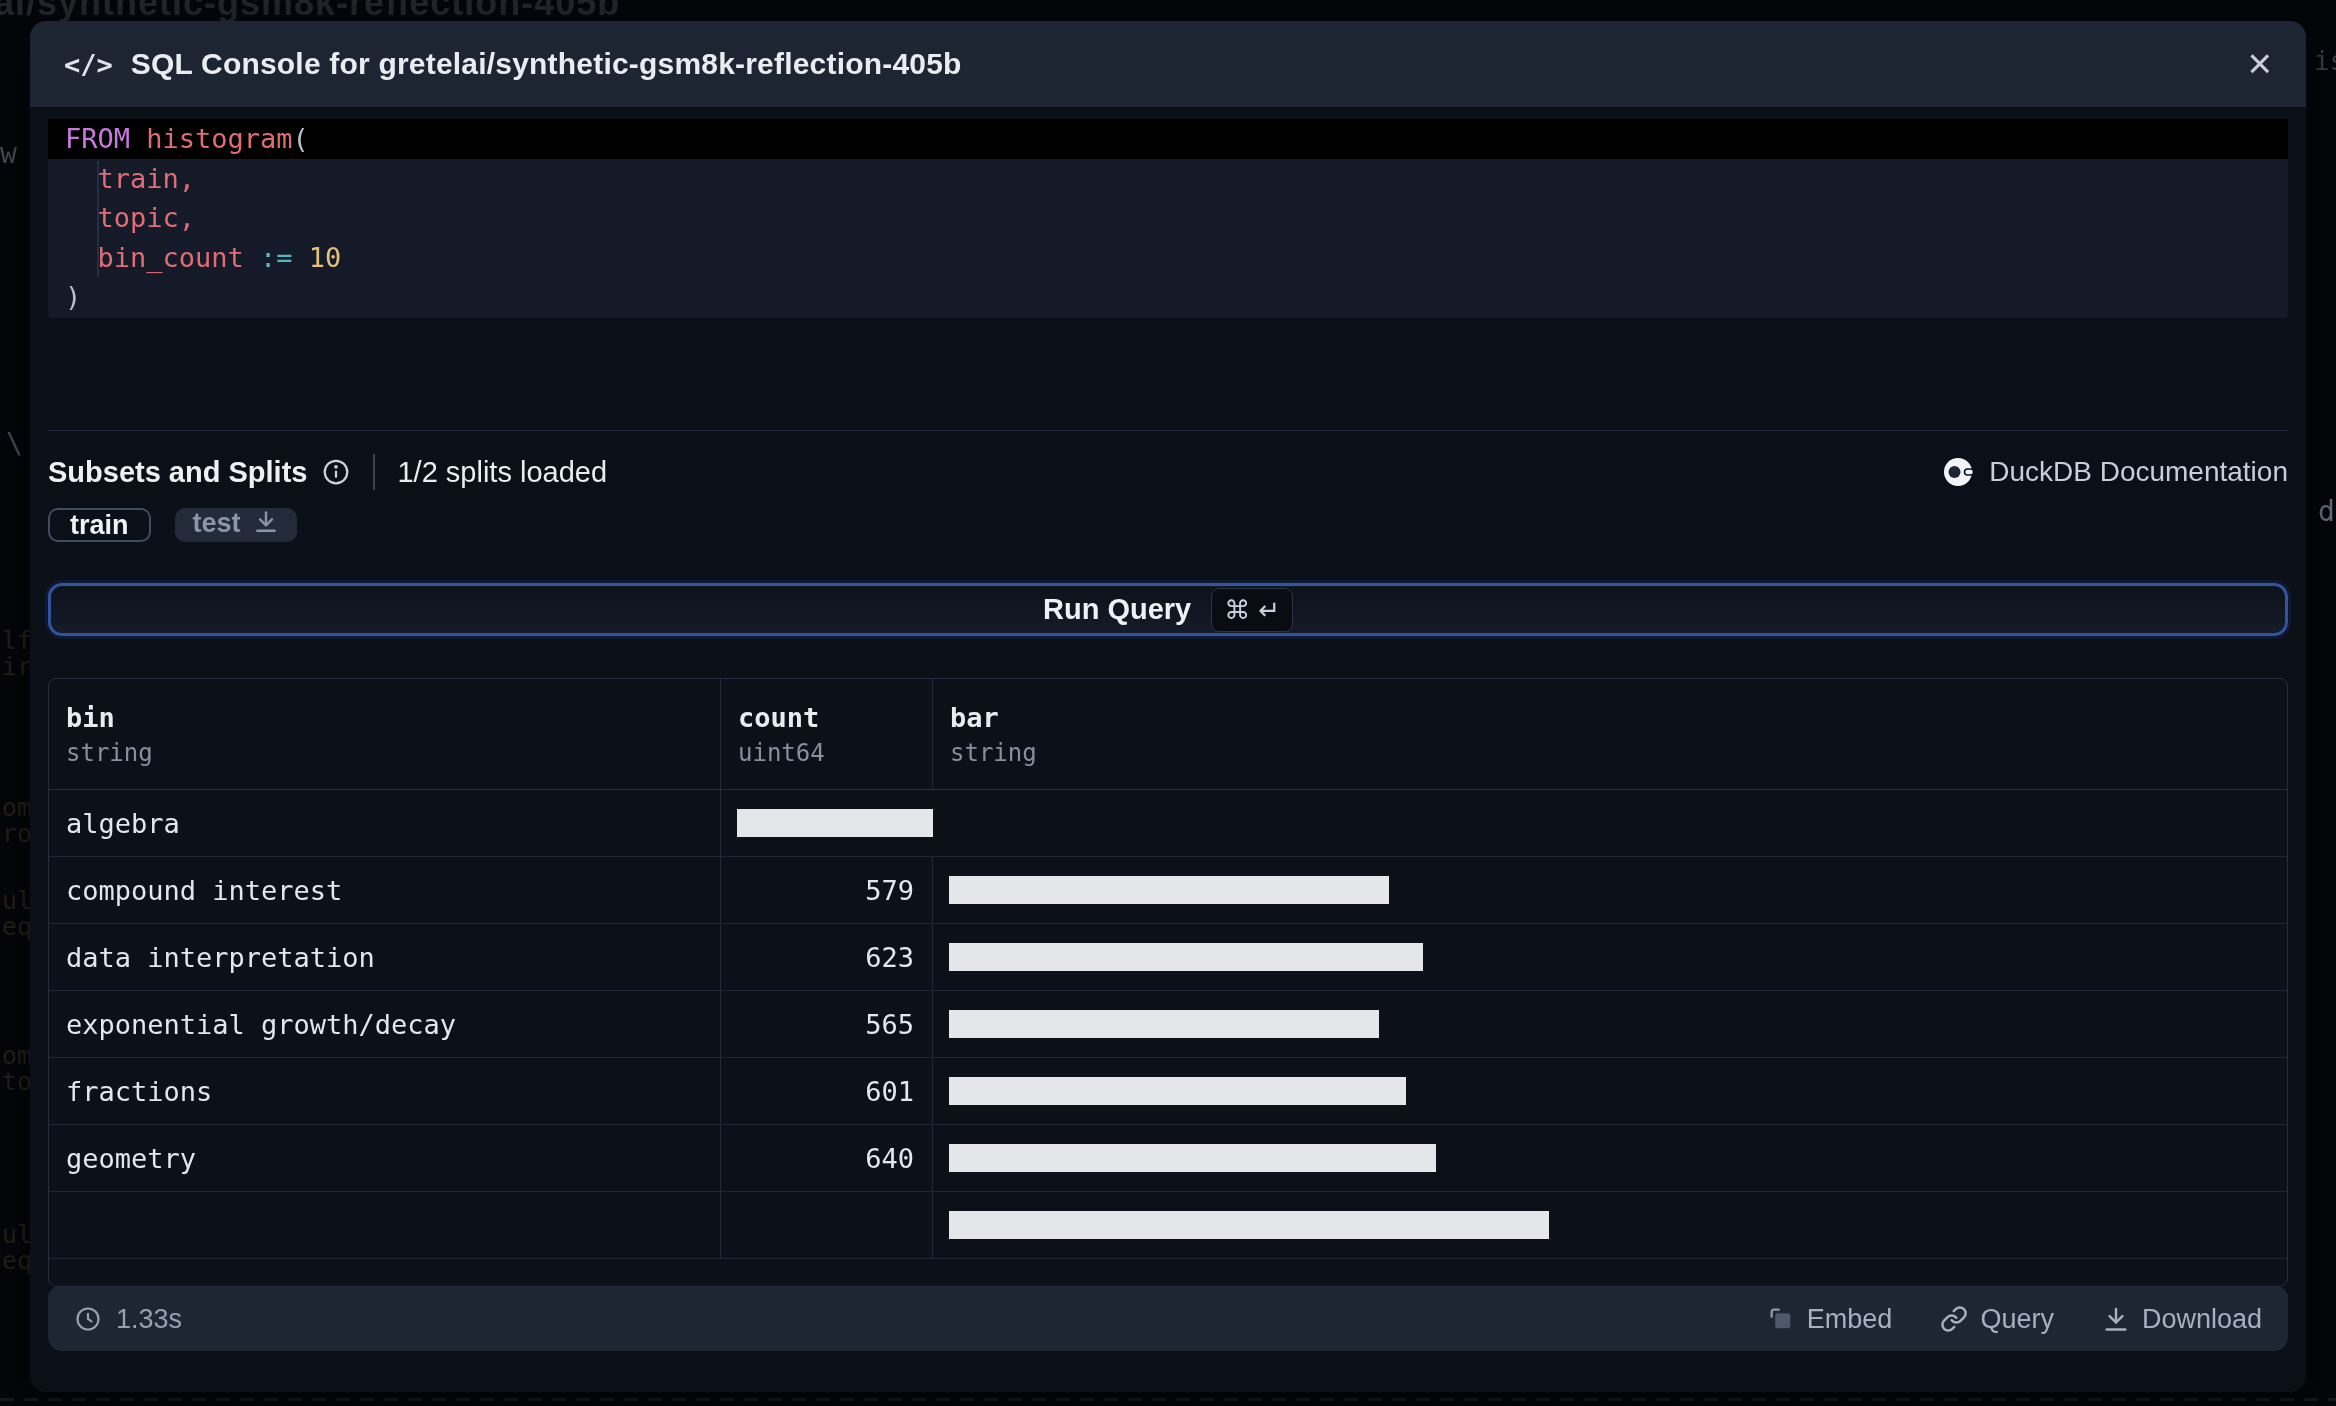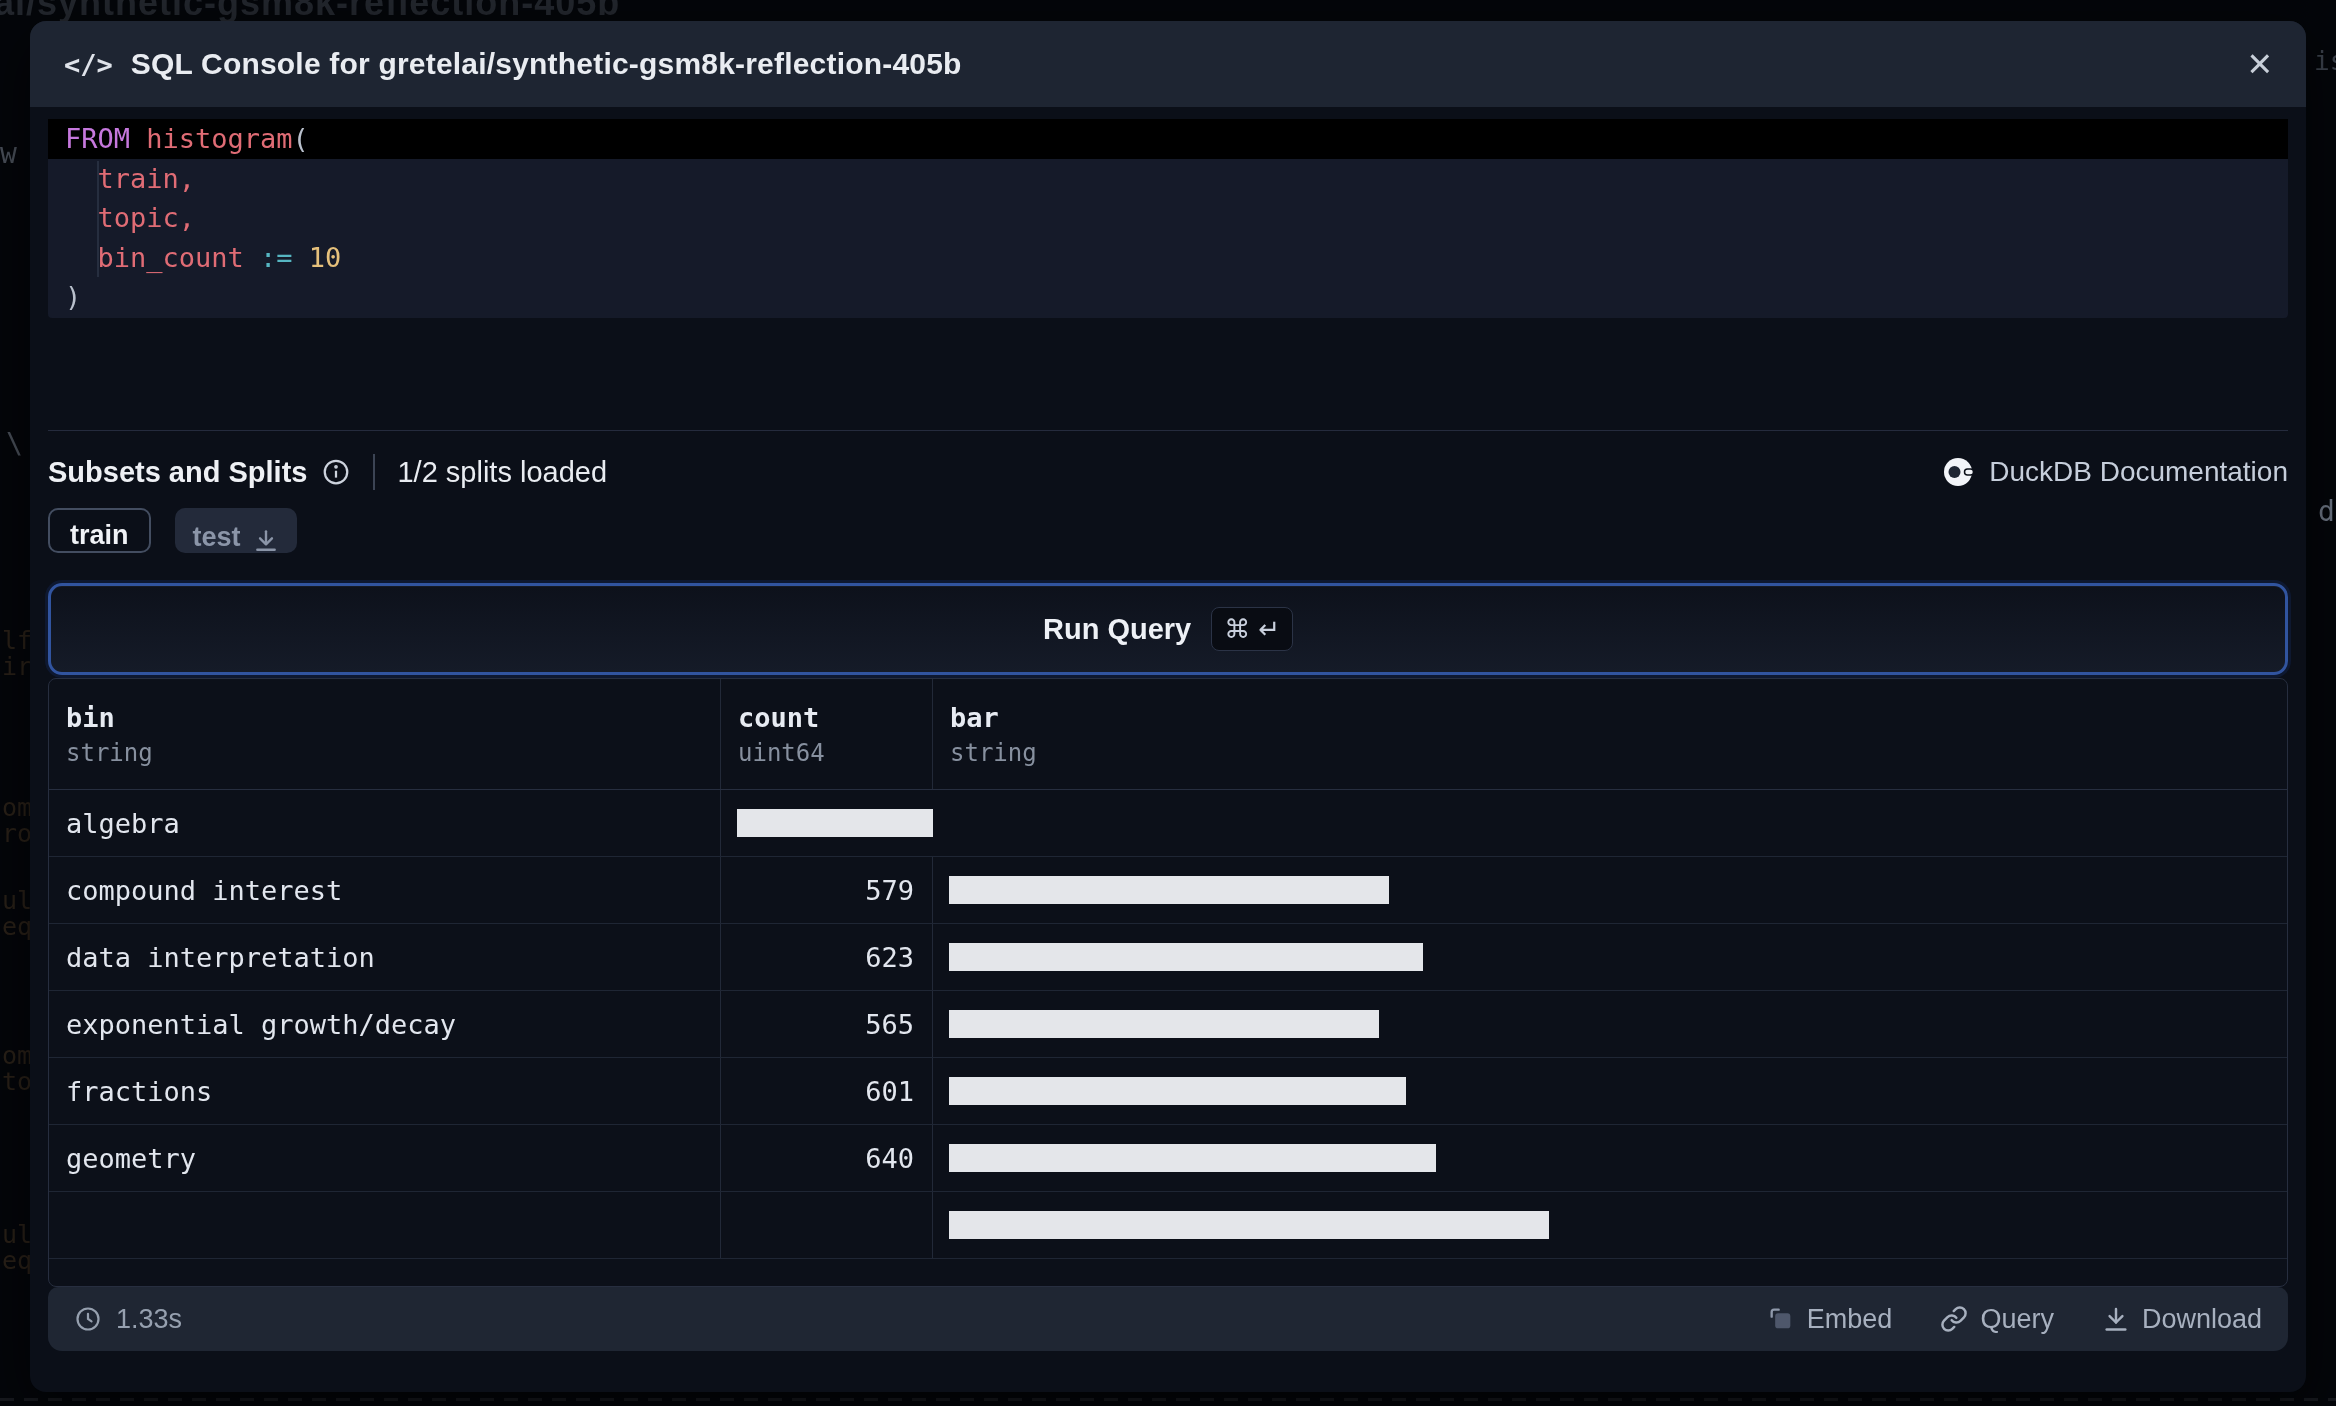--- a/index.html
+++ b/index.html
@@ -41,26 +41,26 @@
   .sect-divider{position:absolute;left:18px;right:18px;top:409px;height:1px;background:#252b3d;}
   .splits-row{position:absolute;left:18px;right:18px;top:423px;height:56px;display:flex;align-items:center;}
   .splits-title{font-size:29px;font-weight:700;color:#eef0f4;}
   .ico{display:inline-flex;vertical-align:middle;}
   .info-ico{margin-left:14px;color:#cdd3dd;}
   .vbar{width:2px;height:36px;background:#3c4454;margin:0 22px;}
   .splits-status{font-size:29px;color:#e9ecf1;}
   .doc-link{margin-left:auto;display:flex;align-items:center;gap:14px;font-size:28px;color:#c6cedb;cursor:pointer;}
 
   .pills{position:absolute;left:18px;top:487px;display:flex;gap:24px;}
-  .pill{height:45px;display:flex;align-items:flex-end;border-radius:10px;box-sizing:border-box;font-size:27px;}
+  .pill{height:34px;display:flex;align-items:flex-start;border-radius:10px;box-sizing:border-box;font-size:27px;}
   .pill.train{border:2px solid #434d60;padding:0 20px;font-weight:700;color:#f0f2f6;}
   .pill.test{background:#232a3a;padding:0 18px;font-weight:600;color:#8b95a8;gap:12px;}
 
   
-  .run-btn{position:absolute;left:18px;right:18px;top:562px;height:92px;border-radius:14px;
+  .run-btn{position:absolute;left:18px;right:18px;top:562px;height:53px;border-radius:14px;
            border:3px solid #31549f;box-sizing:border-box;
            background:linear-gradient(180deg,#0d111b 0%,#151b28 100%);
            box-shadow:0 0 0 3px #0e1830, inset 0 1px 0 rgba(255,255,255,.04);
            display:flex;align-items:center;justify-content:center;gap:20px;cursor:pointer;}
   .run-label{font-size:29px;font-weight:700;color:#eef1f6;}
   .kbd{display:flex;align-items:center;gap:8px;background:#090c13;border:1px solid #2b3346;
        border-radius:8px;padding:6px 12px;font-size:26px;color:#c9d0dd;font-family:"DejaVu Sans",sans-serif;}
 
   
   .tbl{position:absolute;left:18px;right:18px;top:657px;height:609px;overflow:hidden;

